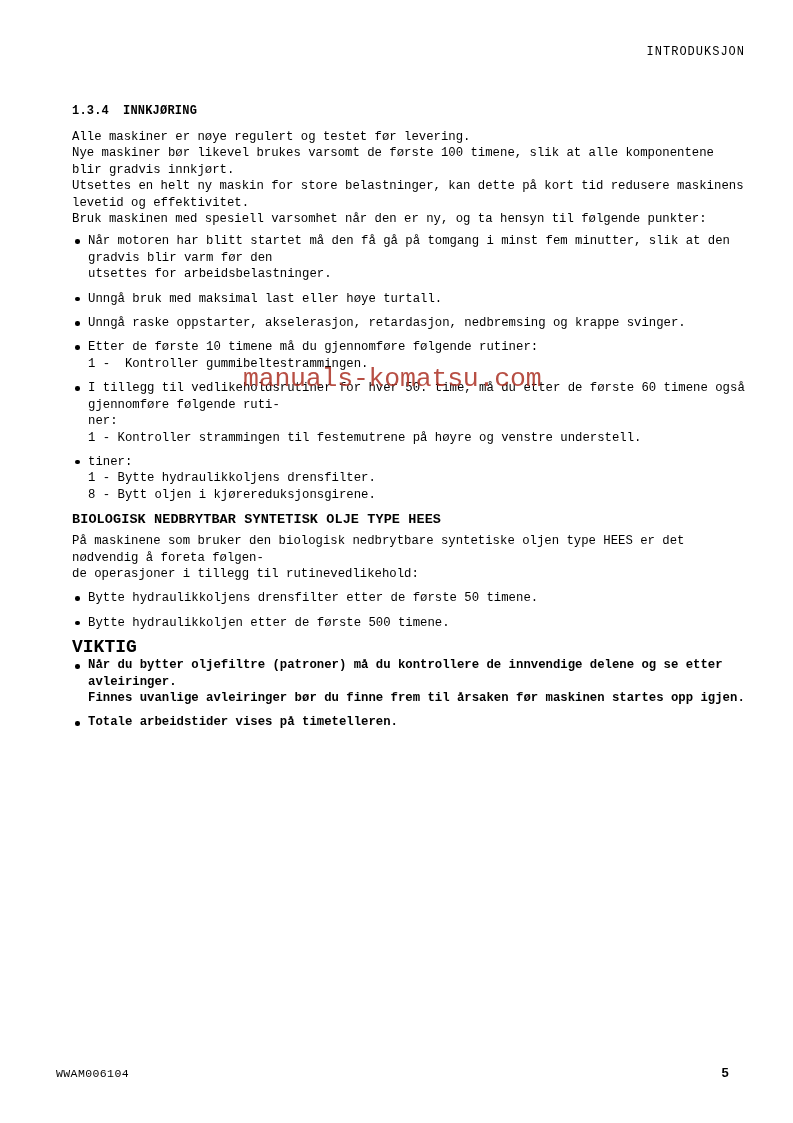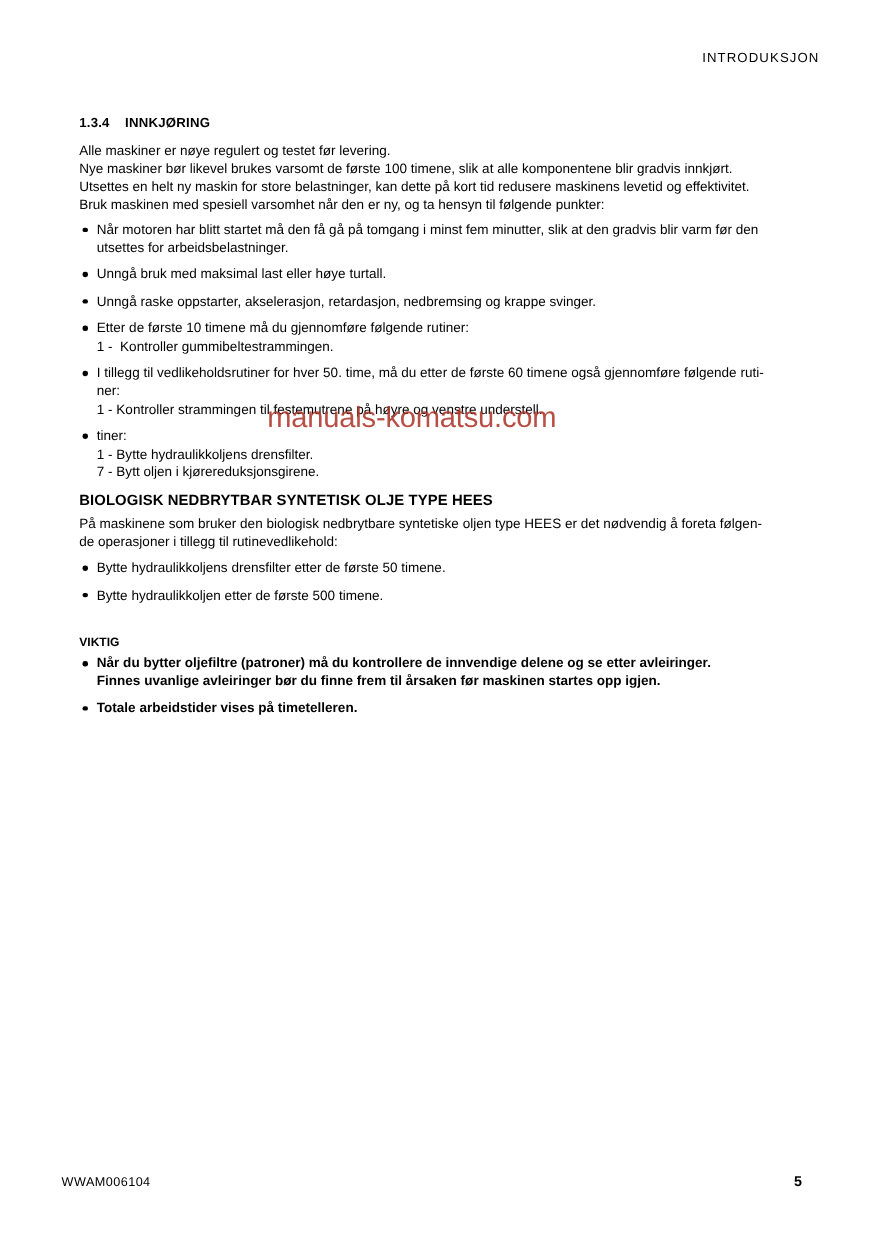--- a/index.html
+++ b/index.html
@@ -2,21 +2,21 @@
 <html><head>
 <meta charset="utf-8">
 <style>
   html, body { margin: 0; padding: 0; background: #e8e8e8; }
   .page {
     position: relative;
     width: 793px;
     height: 1123px;
     background: #ffffff;
     margin: 0 auto;
-    font-family: Liberation Sans, sans-serif;
+    font-family: Liberation Mono, monospace;
     color: #000000;
     overflow: hidden;
   }
   .content {
     position: absolute;
     left: 72px;
     top: 0;
     width: 673px;
   }
   .doc-header {
@@ -57,22 +57,22 @@
   .sub-heading {
     margin-top: 2px;
     font-size: 13.5px;
     font-weight: bold;
     line-height: 17px;
     letter-spacing: 0.1px;
   }
   .hees-para { margin-top: 5px; }
   .hees-bullets { margin-top: 8px; }
   .viktig-heading {
-    margin-top: 27px;
-    font-size: 11px;
+    margin-top: 8px;
+    font-size: 18px;
     font-weight: bold;
     line-height: 16px;
   }
   .viktig-list { margin-top: 2px; }
   .viktig-list .ln { font-weight: bold; }
   .viktig-list .dot { top: 7px; }
   .watermark {
     position: absolute;
     left: 243px;
     top: 364px;
@@ -142,21 +142,21 @@
         <span class="dot"></span>
         <div class="ln">I tillegg til vedlikeholdsrutiner for hver 50. time, må du etter de første 60 timene også gjennomføre følgende ruti-</div>
         <div class="ln">ner:</div>
         <div class="ln">1 - Kontroller strammingen til festemutrene på høyre og venstre understell.</div>
       </div>
 
       <div class="bullet-item">
         <span class="dot"></span>
         <div class="ln">tiner:</div>
         <div class="ln">1 - Bytte hydraulikkoljens drensfilter.</div>
-        <div class="ln">7 - Bytt oljen i kjørereduksjonsgirene.</div>
+        <div class="ln">8 - Bytt oljen i kjørereduksjonsgirene.</div>
       </div>
 
     </div>
 
     <div class="sub-heading">BIOLOGISK NEDBRYTBAR SYNTETISK OLJE TYPE HEES</div>
 
     <div class="hees-para">
       <div class="ln">På maskinene som bruker den biologisk nedbrytbare syntetiske oljen type HEES er det nødvendig å foreta følgen-</div>
       <div class="ln">de operasjoner i tillegg til rutinevedlikehold:</div>
     </div>

